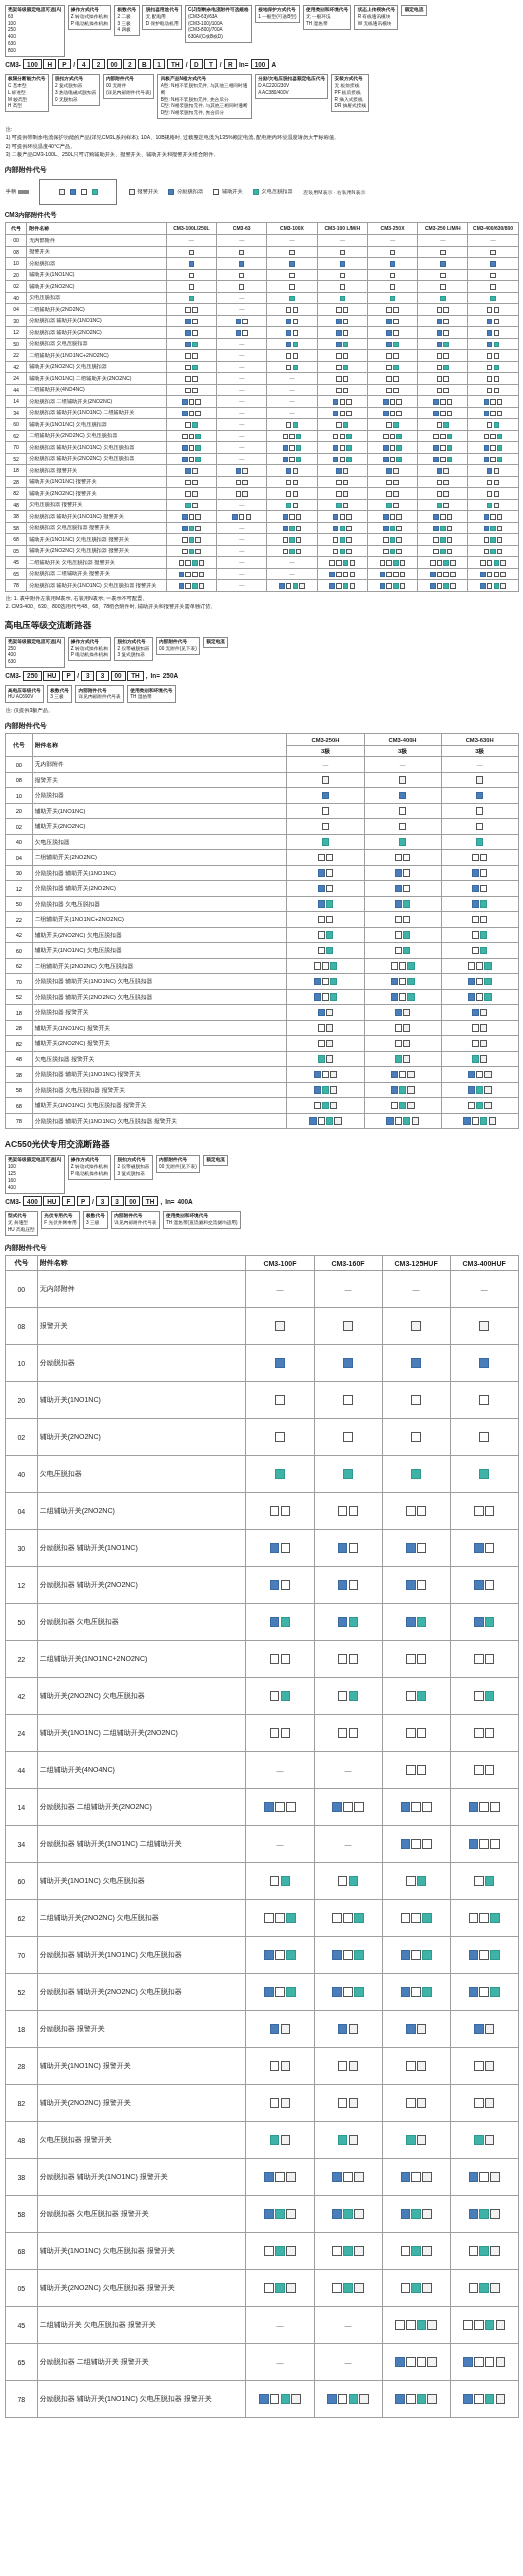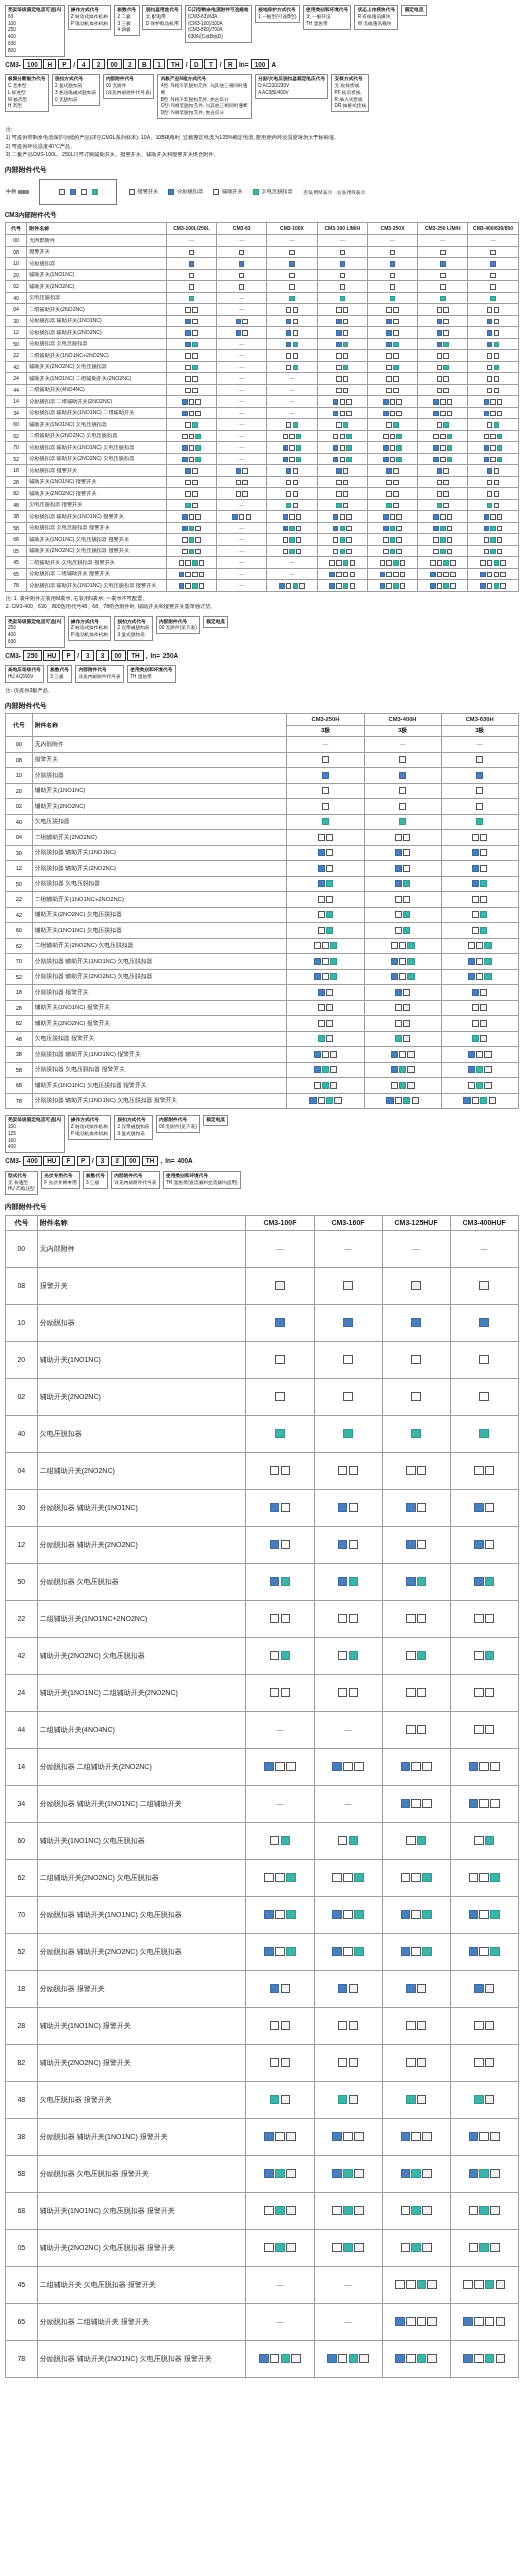--- a/index.html
+++ b/index.html
@@ -576,20 +576,21 @@
         </tbody>
       </table>
     </div>
   <div class="notes" id="table1-notes">
       <div>注: 1. 表中附件左装用M表示, 右装用N表示; 一表示不可配置。</div>
       <div>2. CM3-400、630、800选用代号48、68、78组合附件时, 辅助开关和报警开关需单独订货。</div>
     </div>
 </section>
 
 <section>
+  <h2 class="section-title">高电压等级交流断路器</h2>
   <div id="e-top-boxes" class="anno-row">
       <div class="anno-box">
         <div class="anno-title">壳架等级额定电流可选(A)</div>
         <div class="anno-line">250</div>
         <div class="anno-line">400</div>
         <div class="anno-line">630</div>
       </div>
       <div class="anno-box">
         <div class="anno-title">操作方式代号</div>
         <div class="anno-line">Z 转动式操作机构</div>
@@ -827,20 +828,21 @@
             <td><span class="mark" style="background: rgb(74, 126, 187); border-color: rgb(58, 106, 160);"></span><span class="mark" style="background: rgb(255, 255, 255); border-color: rgb(85, 85, 85);"></span><span class="mark" style="background: rgb(63, 179, 168); border-color: rgb(47, 154, 144);"></span><span class="mark" style="background: rgb(242, 242, 242); border-color: rgb(85, 85, 85);"></span></td>
             <td><span class="mark" style="background: rgb(74, 126, 187); border-color: rgb(58, 106, 160);"></span><span class="mark" style="background: rgb(255, 255, 255); border-color: rgb(85, 85, 85);"></span><span class="mark" style="background: rgb(63, 179, 168); border-color: rgb(47, 154, 144);"></span><span class="mark" style="background: rgb(242, 242, 242); border-color: rgb(85, 85, 85);"></span></td>
             <td><span class="mark" style="background: rgb(74, 126, 187); border-color: rgb(58, 106, 160);"></span><span class="mark" style="background: rgb(255, 255, 255); border-color: rgb(85, 85, 85);"></span><span class="mark" style="background: rgb(63, 179, 168); border-color: rgb(47, 154, 144);"></span><span class="mark" style="background: rgb(242, 242, 242); border-color: rgb(85, 85, 85);"></span></td>
           </tr>
         </tbody>
       </table>
     </div>
 </section>
 
 <section>
+  <h2 class="section-title">AC550光伏专用交流断路器</h2>
   <div id="g-top-boxes" class="anno-row">
       <div class="anno-box">
         <div class="anno-title">壳架等级额定电流可选(A)</div>
         <div class="anno-line">100</div>
         <div class="anno-line">125</div>
         <div class="anno-line">160</div>
         <div class="anno-line">400</div>
       </div>
       <div class="anno-box">
         <div class="anno-title">操作方式代号</div>

